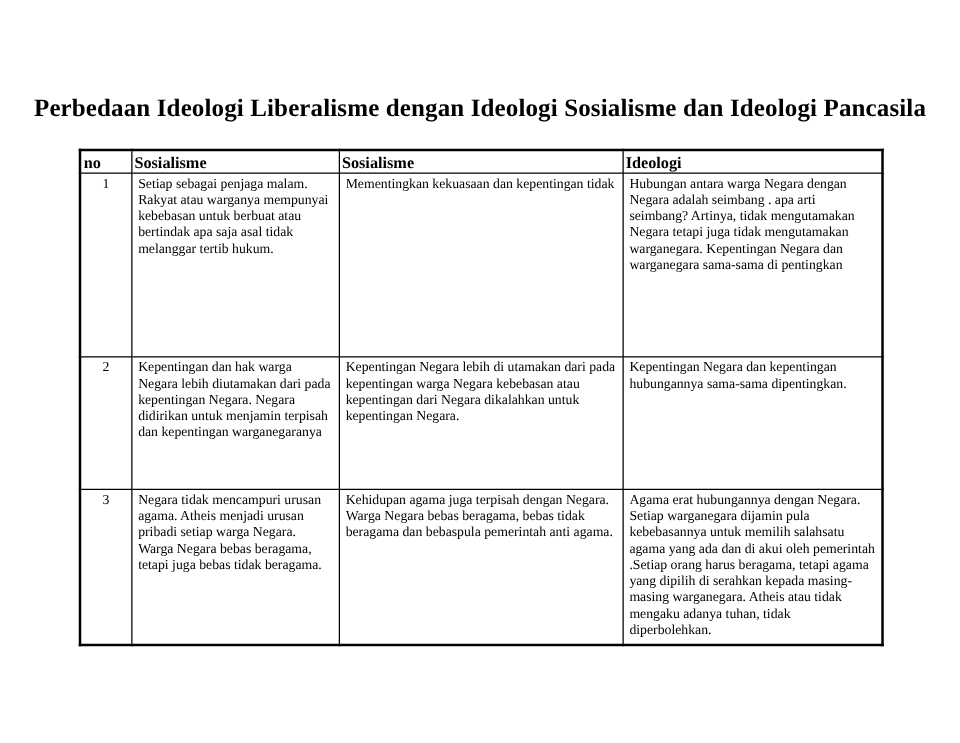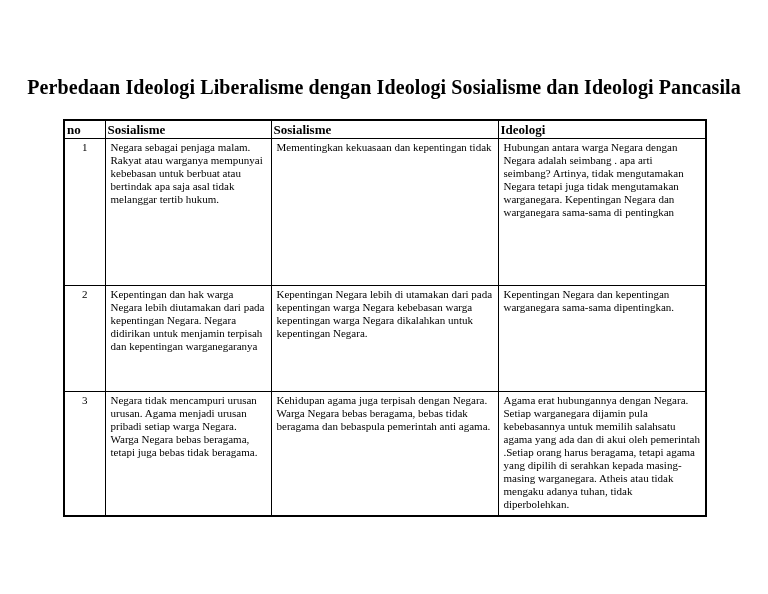--- a/index.html
+++ b/index.html
@@ -77,32 +77,32 @@
       <tr>
         <th>no</th>
         <th>Sosialisme</th>
         <th>Sosialisme</th>
         <th>Ideologi</th>
       </tr>
     </thead>
     <tbody>
       <tr class="r1">
         <td class="no-cell">1</td>
-        <td>Negara sebagai penjaga malam. Rakyat atau warganya mempunyai kebebasan untuk berbuat atau bertindak apa saja asal tidak melanggar tertib hukum.</td>
+        <td>Setiap sebagai penjaga malam. Rakyat atau warganya mempunyai kebebasan untuk berbuat atau bertindak apa saja asal tidak melanggar tertib hukum.</td>
         <td>Mementingkan kekuasaan dan kepentingan tidak</td>
         <td>Hubungan antara warga Negara dengan Negara adalah seimbang . apa arti seimbang? Artinya, tidak mengutamakan Negara tetapi juga tidak mengutamakan warganegara. Kepentingan Negara dan warganegara sama-sama di pentingkan</td>
       </tr>
       <tr class="r2">
         <td class="no-cell">2</td>
         <td>Kepentingan dan hak warga Negara lebih diutamakan dari pada kepentingan Negara. Negara didirikan untuk menjamin terpisah dan kepentingan warganegaranya</td>
-        <td>Kepentingan Negara lebih di utamakan dari pada kepentingan warga Negara kebebasan warga kepentingan warga Negara dikalahkan untuk kepentingan Negara.</td>
-        <td>Kepentingan Negara dan kepentingan warganegara sama-sama dipentingkan.</td>
+        <td>Kepentingan Negara lebih di utamakan dari pada kepentingan warga Negara kebebasan atau kepentingan dari Negara dikalahkan untuk kepentingan Negara.</td>
+        <td>Kepentingan Negara dan kepentingan hubungannya sama-sama dipentingkan.</td>
       </tr>
       <tr class="r3">
         <td class="no-cell">3</td>
-        <td>Negara tidak mencampuri urusan urusan. Agama menjadi urusan pribadi setiap warga Negara. Warga Negara bebas beragama, tetapi juga bebas tidak beragama.</td>
+        <td>Negara tidak mencampuri urusan agama. Atheis menjadi urusan pribadi setiap warga Negara. Warga Negara bebas beragama, tetapi juga bebas tidak beragama.</td>
         <td>Kehidupan agama juga terpisah dengan Negara. Warga Negara bebas beragama, bebas tidak beragama dan bebaspula pemerintah anti agama.</td>
         <td>Agama erat hubungannya dengan Negara. Setiap warganegara dijamin pula kebebasannya untuk memilih salahsatu agama yang ada dan di akui oleh pemerintah .Setiap orang harus beragama, tetapi agama yang dipilih di serahkan kepada masing-masing warganegara. Atheis atau tidak mengaku adanya tuhan, tidak diperbolehkan.</td>
       </tr>
     </tbody>
   </table>
 
 </div>
 
 </body></html>

